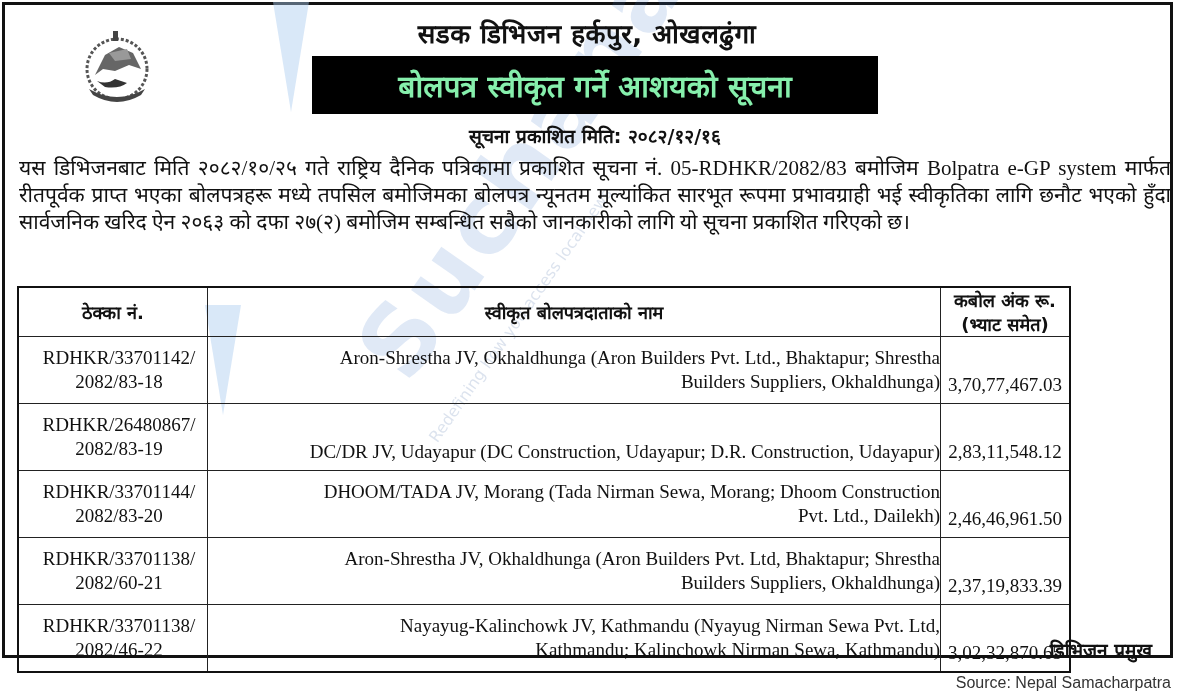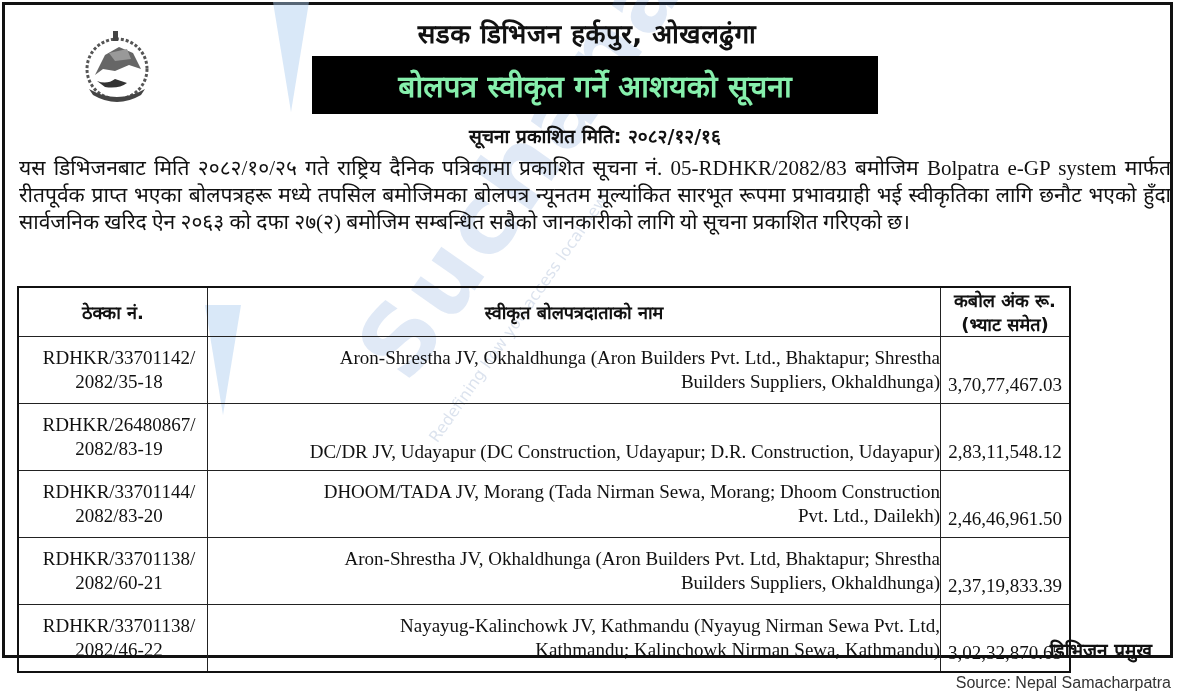--- a/index.html
+++ b/index.html
@@ -108,21 +108,21 @@
       <tr>
         <th class="col-contract">ठेक्का नं.</th>
         <th class="col-bidder-h">स्वीकृत बोलपत्रदाताको नाम</th>
         <th>कबोल अंक रू. (भ्याट समेत)</th>
       </tr>
     </thead>
     <tbody>
       <tr>
         <td class="col-contract">
           <span class="contract-line">RDHKR/33701142/</span>
-          <span class="contract-line">2082/35-18</span>
+          <span class="contract-line">2082/83-18</span>
         </td>
         <td class="col-bidder">
           <span class="bidder-line">Aron-Shrestha JV, Okhaldhunga (Aron Builders Pvt. Ltd., Bhaktapur; Shrestha</span>
           <span class="bidder-line">Builders Suppliers, Okhaldhunga)</span>
         </td>
         <td class="col-amount">3,70,77,467.03</td>
       </tr>
       <tr>
         <td class="col-contract">
           <span class="contract-line">RDHKR/26480867/</span>

